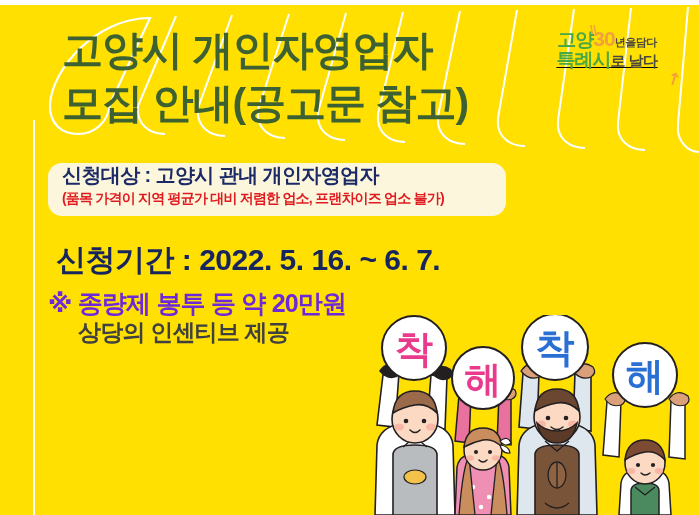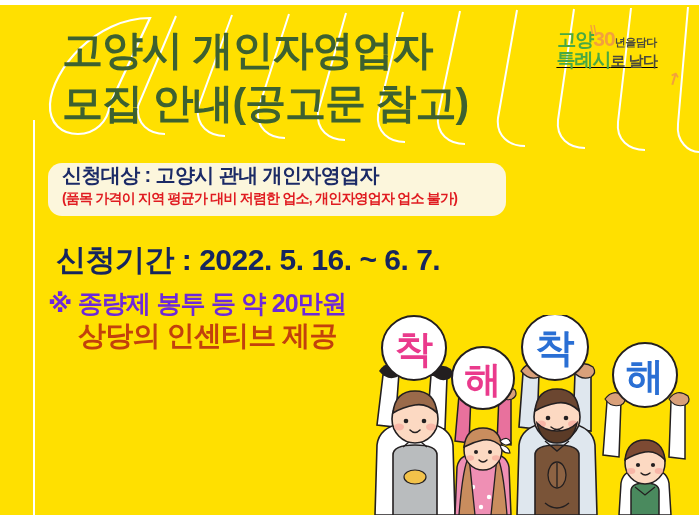--- a/index.html
+++ b/index.html
@@ -161,23 +161,23 @@
   }
   .incentive-l1 {
     font-size: 25px;
     font-weight: bold;
     color: #6d28d9;
     letter-spacing: -0.8px;
     line-height: 1.2;
     white-space: nowrap;
   }
   .incentive-l2 {
-    font-size: 28px;
-    font-weight: bold;
-    color: #c2410c;
+    font-size: 23px;
+    font-weight: bold;
+    color: #404040;
     letter-spacing: -0.8px;
     line-height: 1.25;
     padding-left: 30px;
     white-space: nowrap;
   }
 
   
   .illustration {
     position: absolute;
     right: 0; bottom: 0;
@@ -223,21 +223,21 @@
     </div>
     <div class="logo-row2">
       <span class="logo-teuk">특례시</span><span class="logo-si">로 날다</span>
     </div>
     <span class="logo-spark">\\</span>
     <span class="logo-swoosh">↗</span>
   </div>
 
   <div class="target-box">
     <div class="target-main">신청대상 : 고양시  관내 개인자영업자</div>
-    <div class="target-sub">(품목 가격이 지역 평균가 대비 저렴한 업소, 개인자영업자 업소 불가)</div>
+    <div class="target-sub">(품목 가격이 지역 평균가 대비 저렴한 업소, 프랜차이즈 업소 불가)</div>
   </div>
 
   <div class="period">신청기간 : 2022. 5. 16. ~ 6. 7.</div>
 
   <div class="incentive">
     <div class="incentive-l1">※ 종량제 봉투 등 약 20만원</div>
     <div class="incentive-l2">상당의 인센티브 제공</div>
   </div>
 
   <svg class="illustration" viewBox="0 0 330 200" preserveAspectRatio="none">

